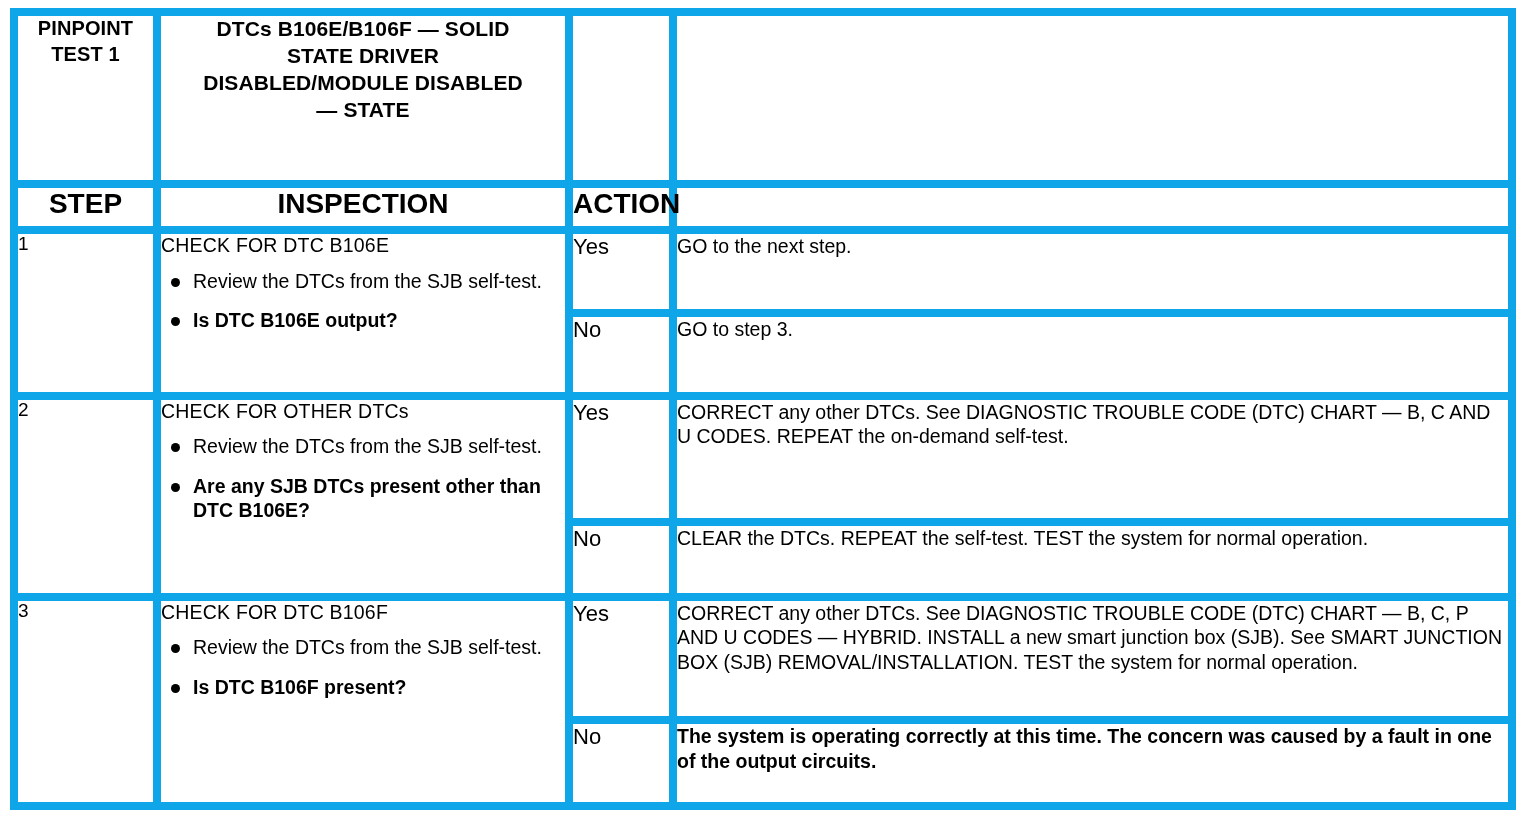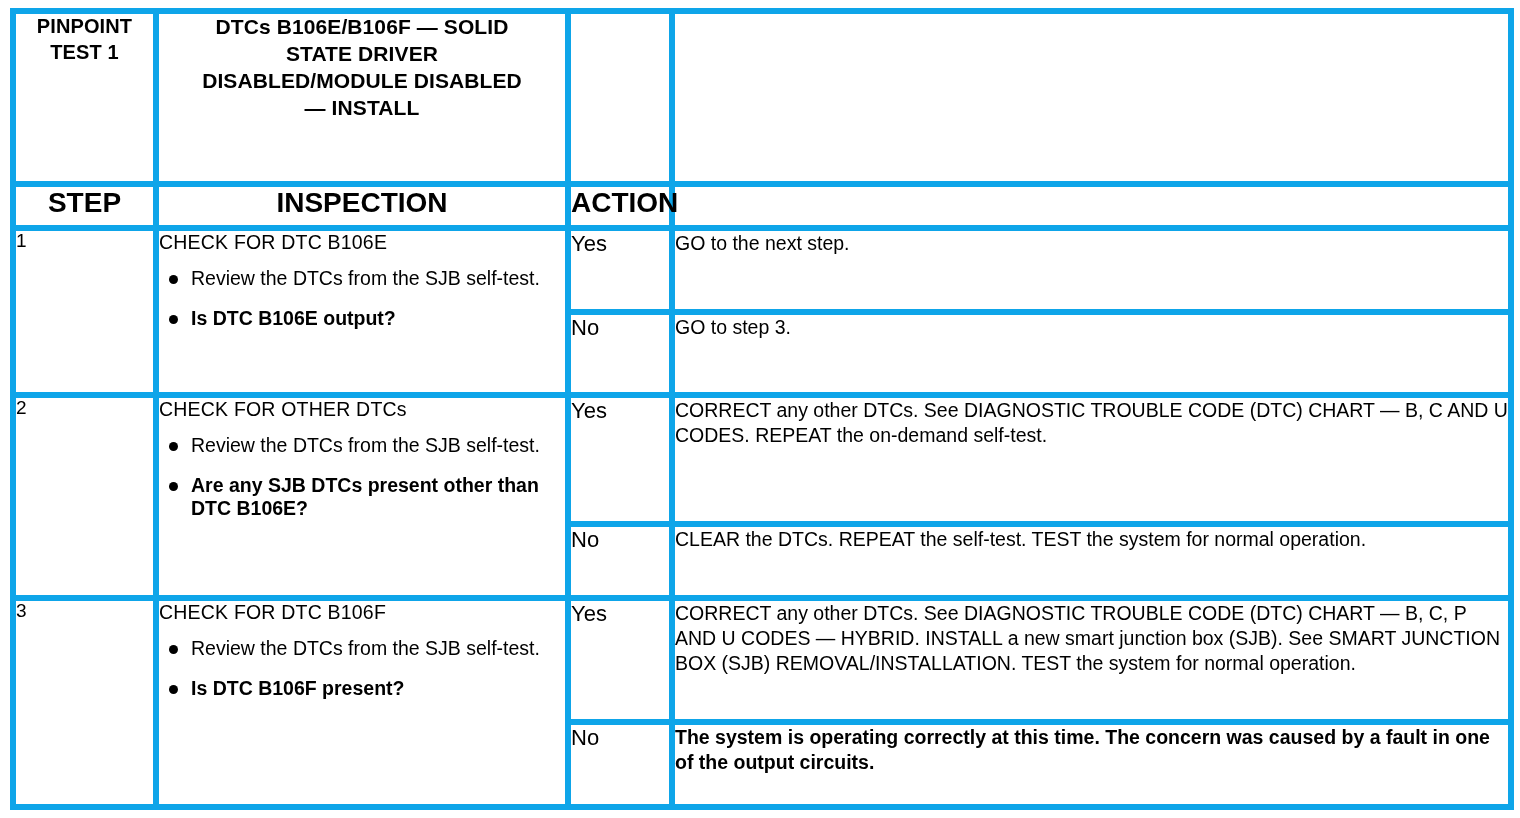--- a/index.html
+++ b/index.html
@@ -25,21 +25,21 @@
   table.pinpoint {
     width: 1498px;
     height: 802px;
     border-collapse: collapse;
     table-layout: fixed;
     border: 4px solid #000;
     background: #fff;
   }
 
   table.pinpoint td {
-    border: 6px solid #0ea5e9;
+    border: 8px solid #0ea5e9;
     vertical-align: top;
     padding: 0;
     background: #fff;
   }
 
   
   .col-step   { width: 143px; }
   .col-insp   { width: 412px; }
   .col-act    { width: 104px; }
   .col-detail { width: 839px; }
@@ -145,21 +145,21 @@
 
       <tr>
         <td class="hdr-pinpoint-cell">
           <span>PINPOINT</span><br>
           <span>TEST 1</span>
         </td>
         <td class="hdr-title-cell">
           <span>DTCs B106E/B106F — SOLID</span><br>
           <span>STATE DRIVER</span><br>
           <span>DISABLED/MODULE DISABLED</span><br>
-          <span>— INSTALL</span>
+          <span>— STATE</span>
         </td>
         <td class="hdr-blank"></td>
         <td class="hdr-blank"></td>
       </tr>
 
       <tr>
         <td class="colhead">STEP</td>
         <td class="colhead">INSPECTION</td>
         <td class="colhead colhead-action">ACTION</td>
         <td class="colhead"></td>

